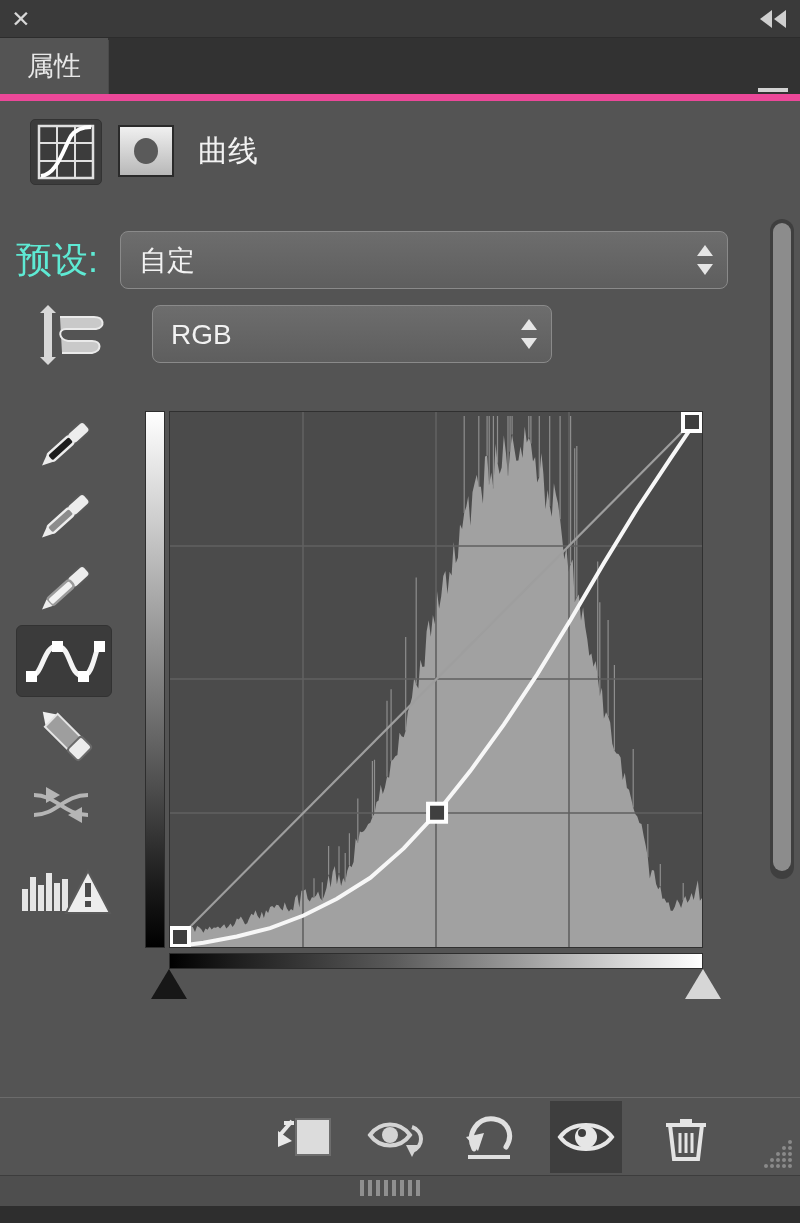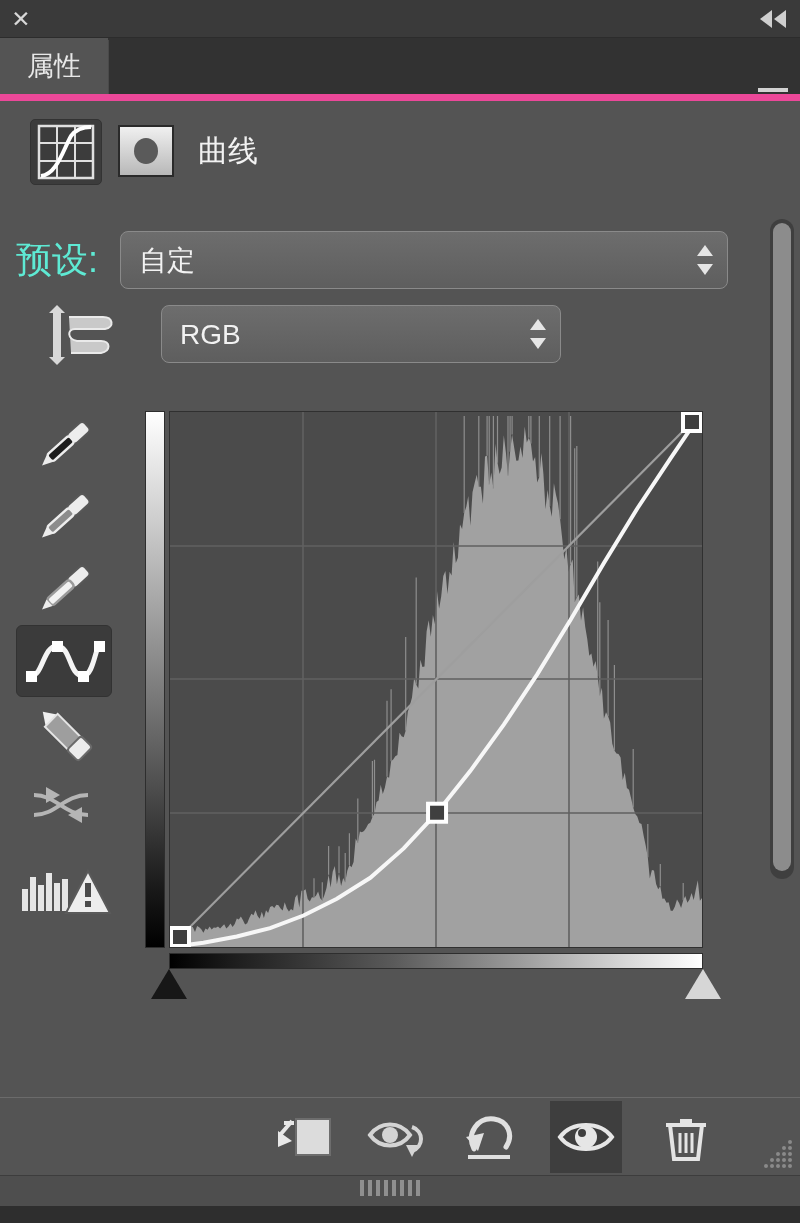--- a/index.html
+++ b/index.html
@@ -136,21 +136,21 @@
     position: absolute; left: 0; width: 0; height: 0;
     border-left: 8px solid transparent;
     border-right: 8px solid transparent;
   }
   .spin .up { top: 0; border-bottom: 11px solid #e6e6e6; }
   .spin .dn { bottom: 0; border-top: 11px solid #e6e6e6; }
 
   #preset-select { left: 120px; top: 4px; width: 608px; height: 58px; line-height: 58px; }
 
   
-  .chan-row { position: absolute; left: 17px; top: 198px; width: 696px; height: 72px; }
+  .chan-row { position: absolute; left: 8px; top: 198px; width: 696px; height: 72px; }
   .chan-icon { position: absolute; left: 18px; top: 4px; width: 92px; height: 64px; }
   #channel-select { left: 144px; top: 6px; width: 400px; height: 58px; line-height: 58px; }
   .auto-btn {
     position: absolute; left: 570px; top: 6px;
     width: 160px; height: 58px;
     background: linear-gradient(#6d6d6d, #5c5c5c);
     border: 1px solid #8d8d8d;
     border-radius: 4px;
     color: #f4f4f4; font-size: 28px;
     line-height: 56px; text-align: center;

